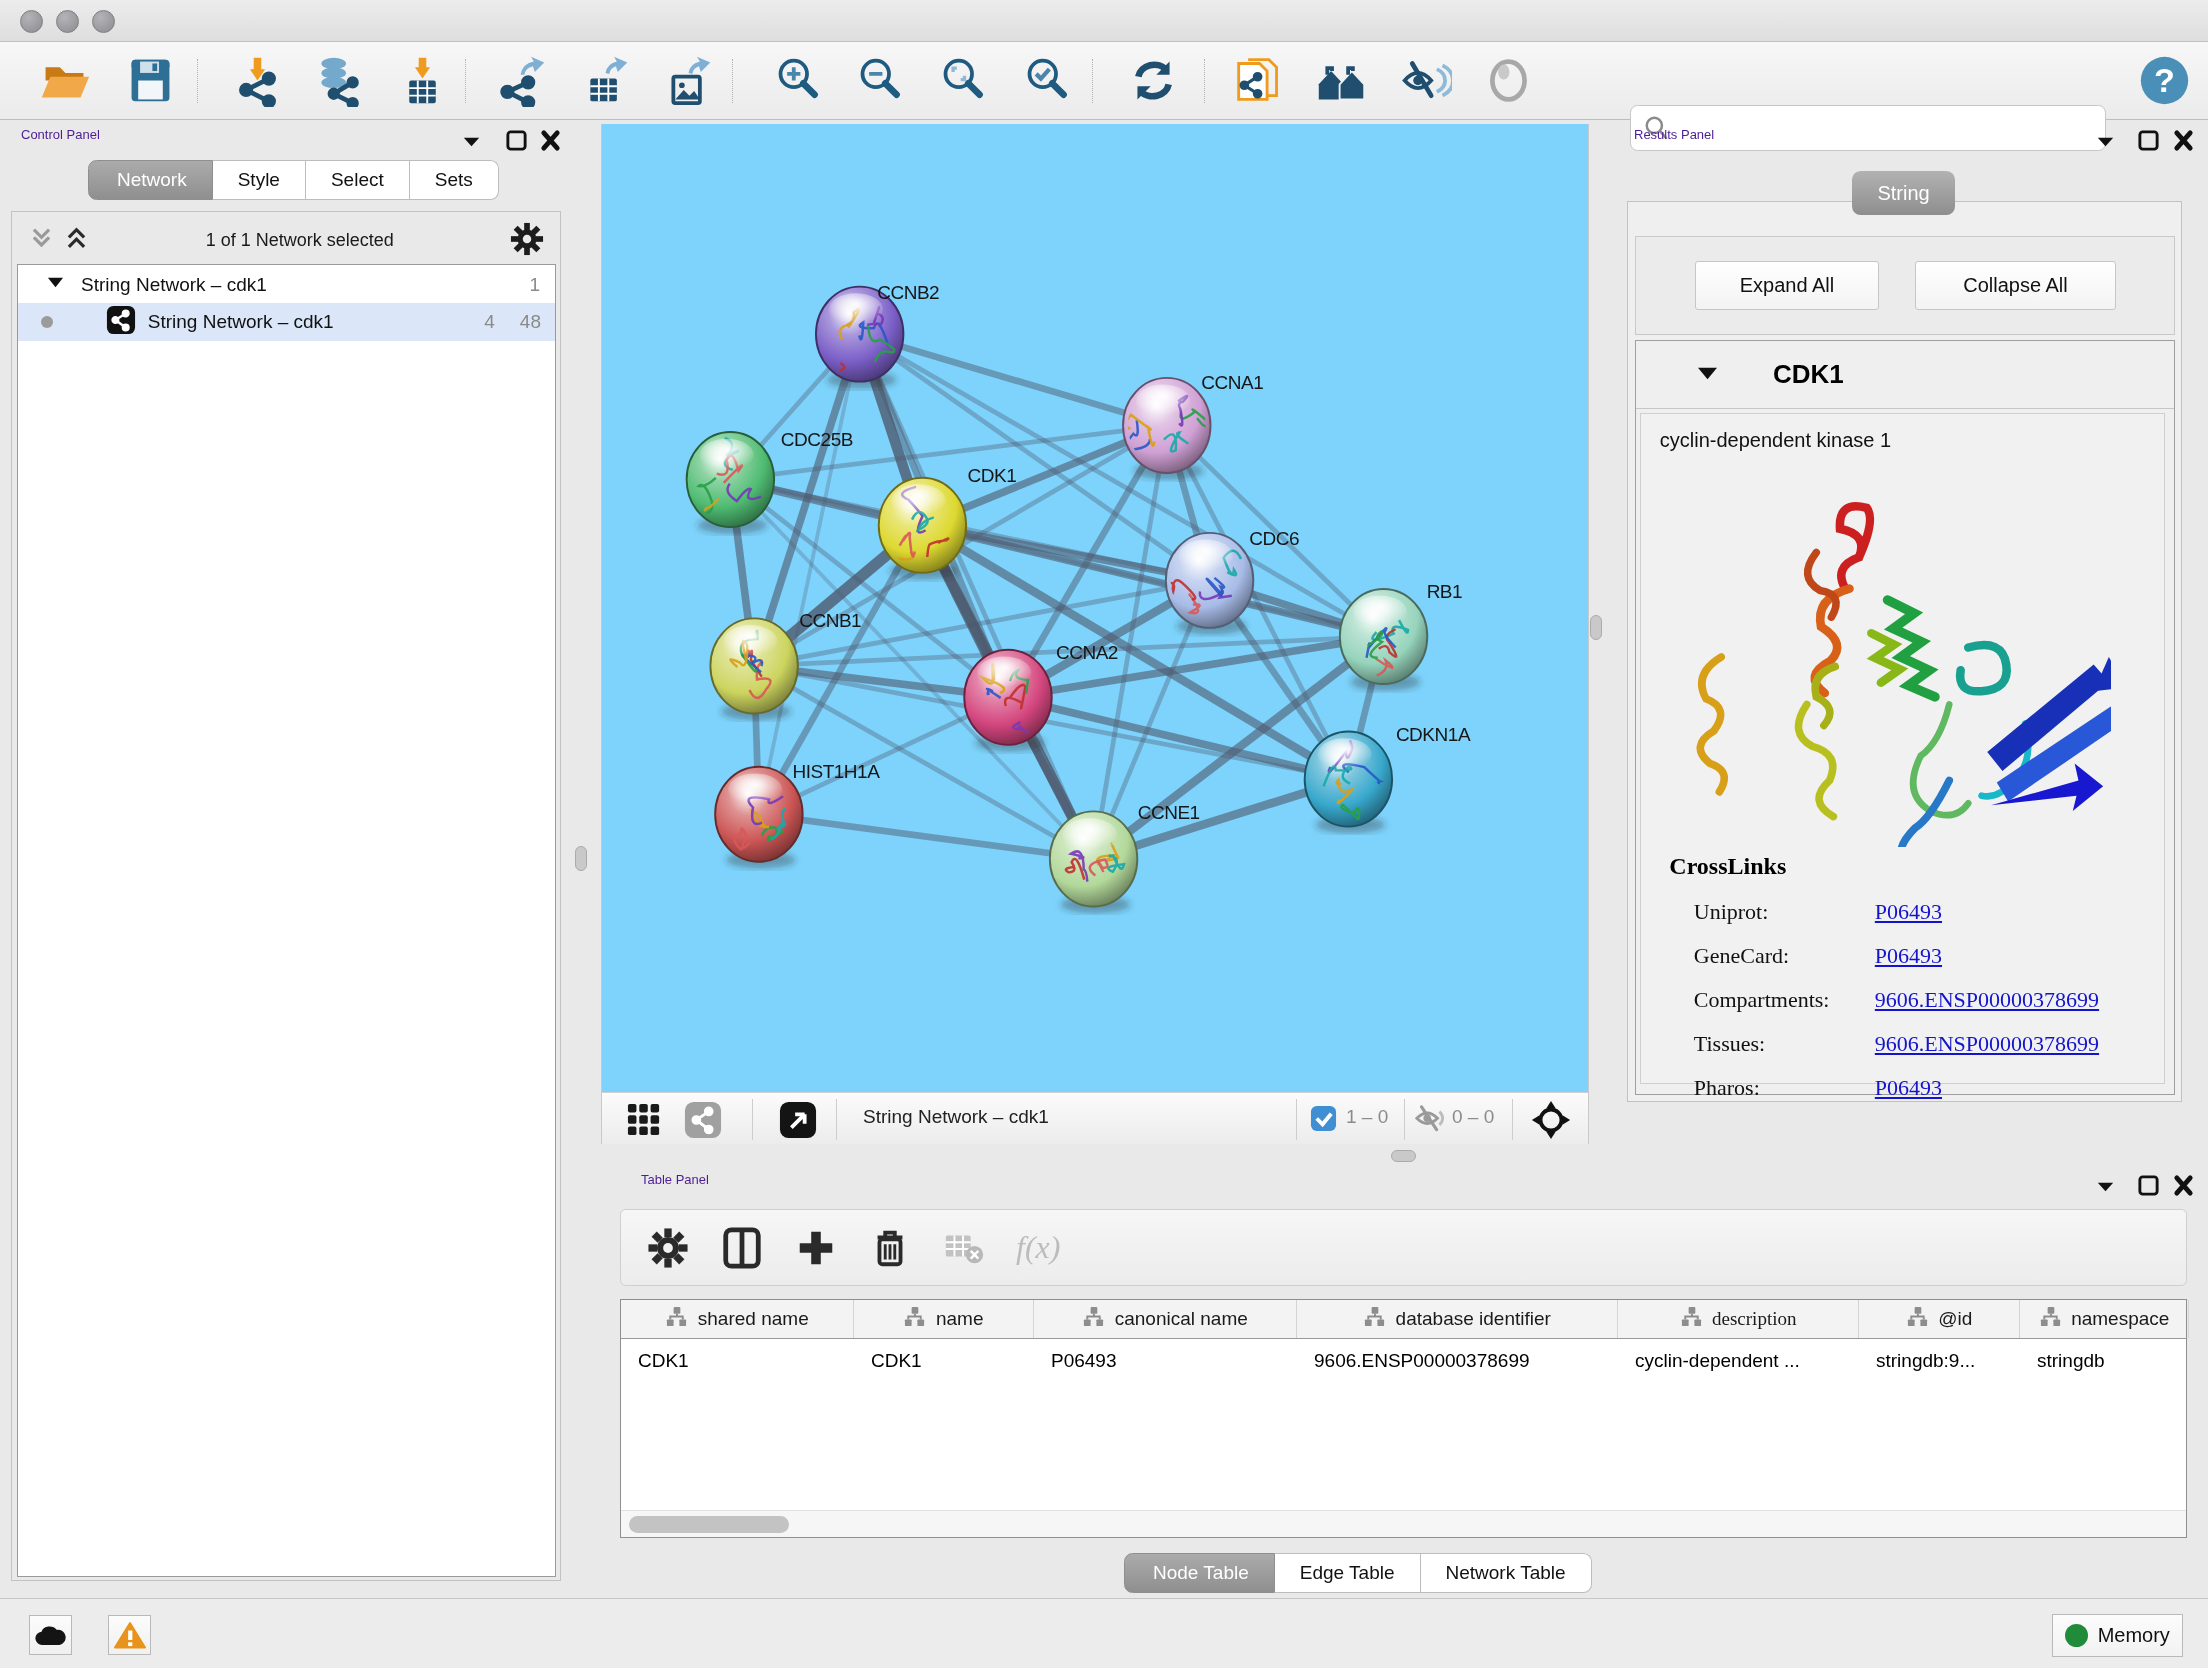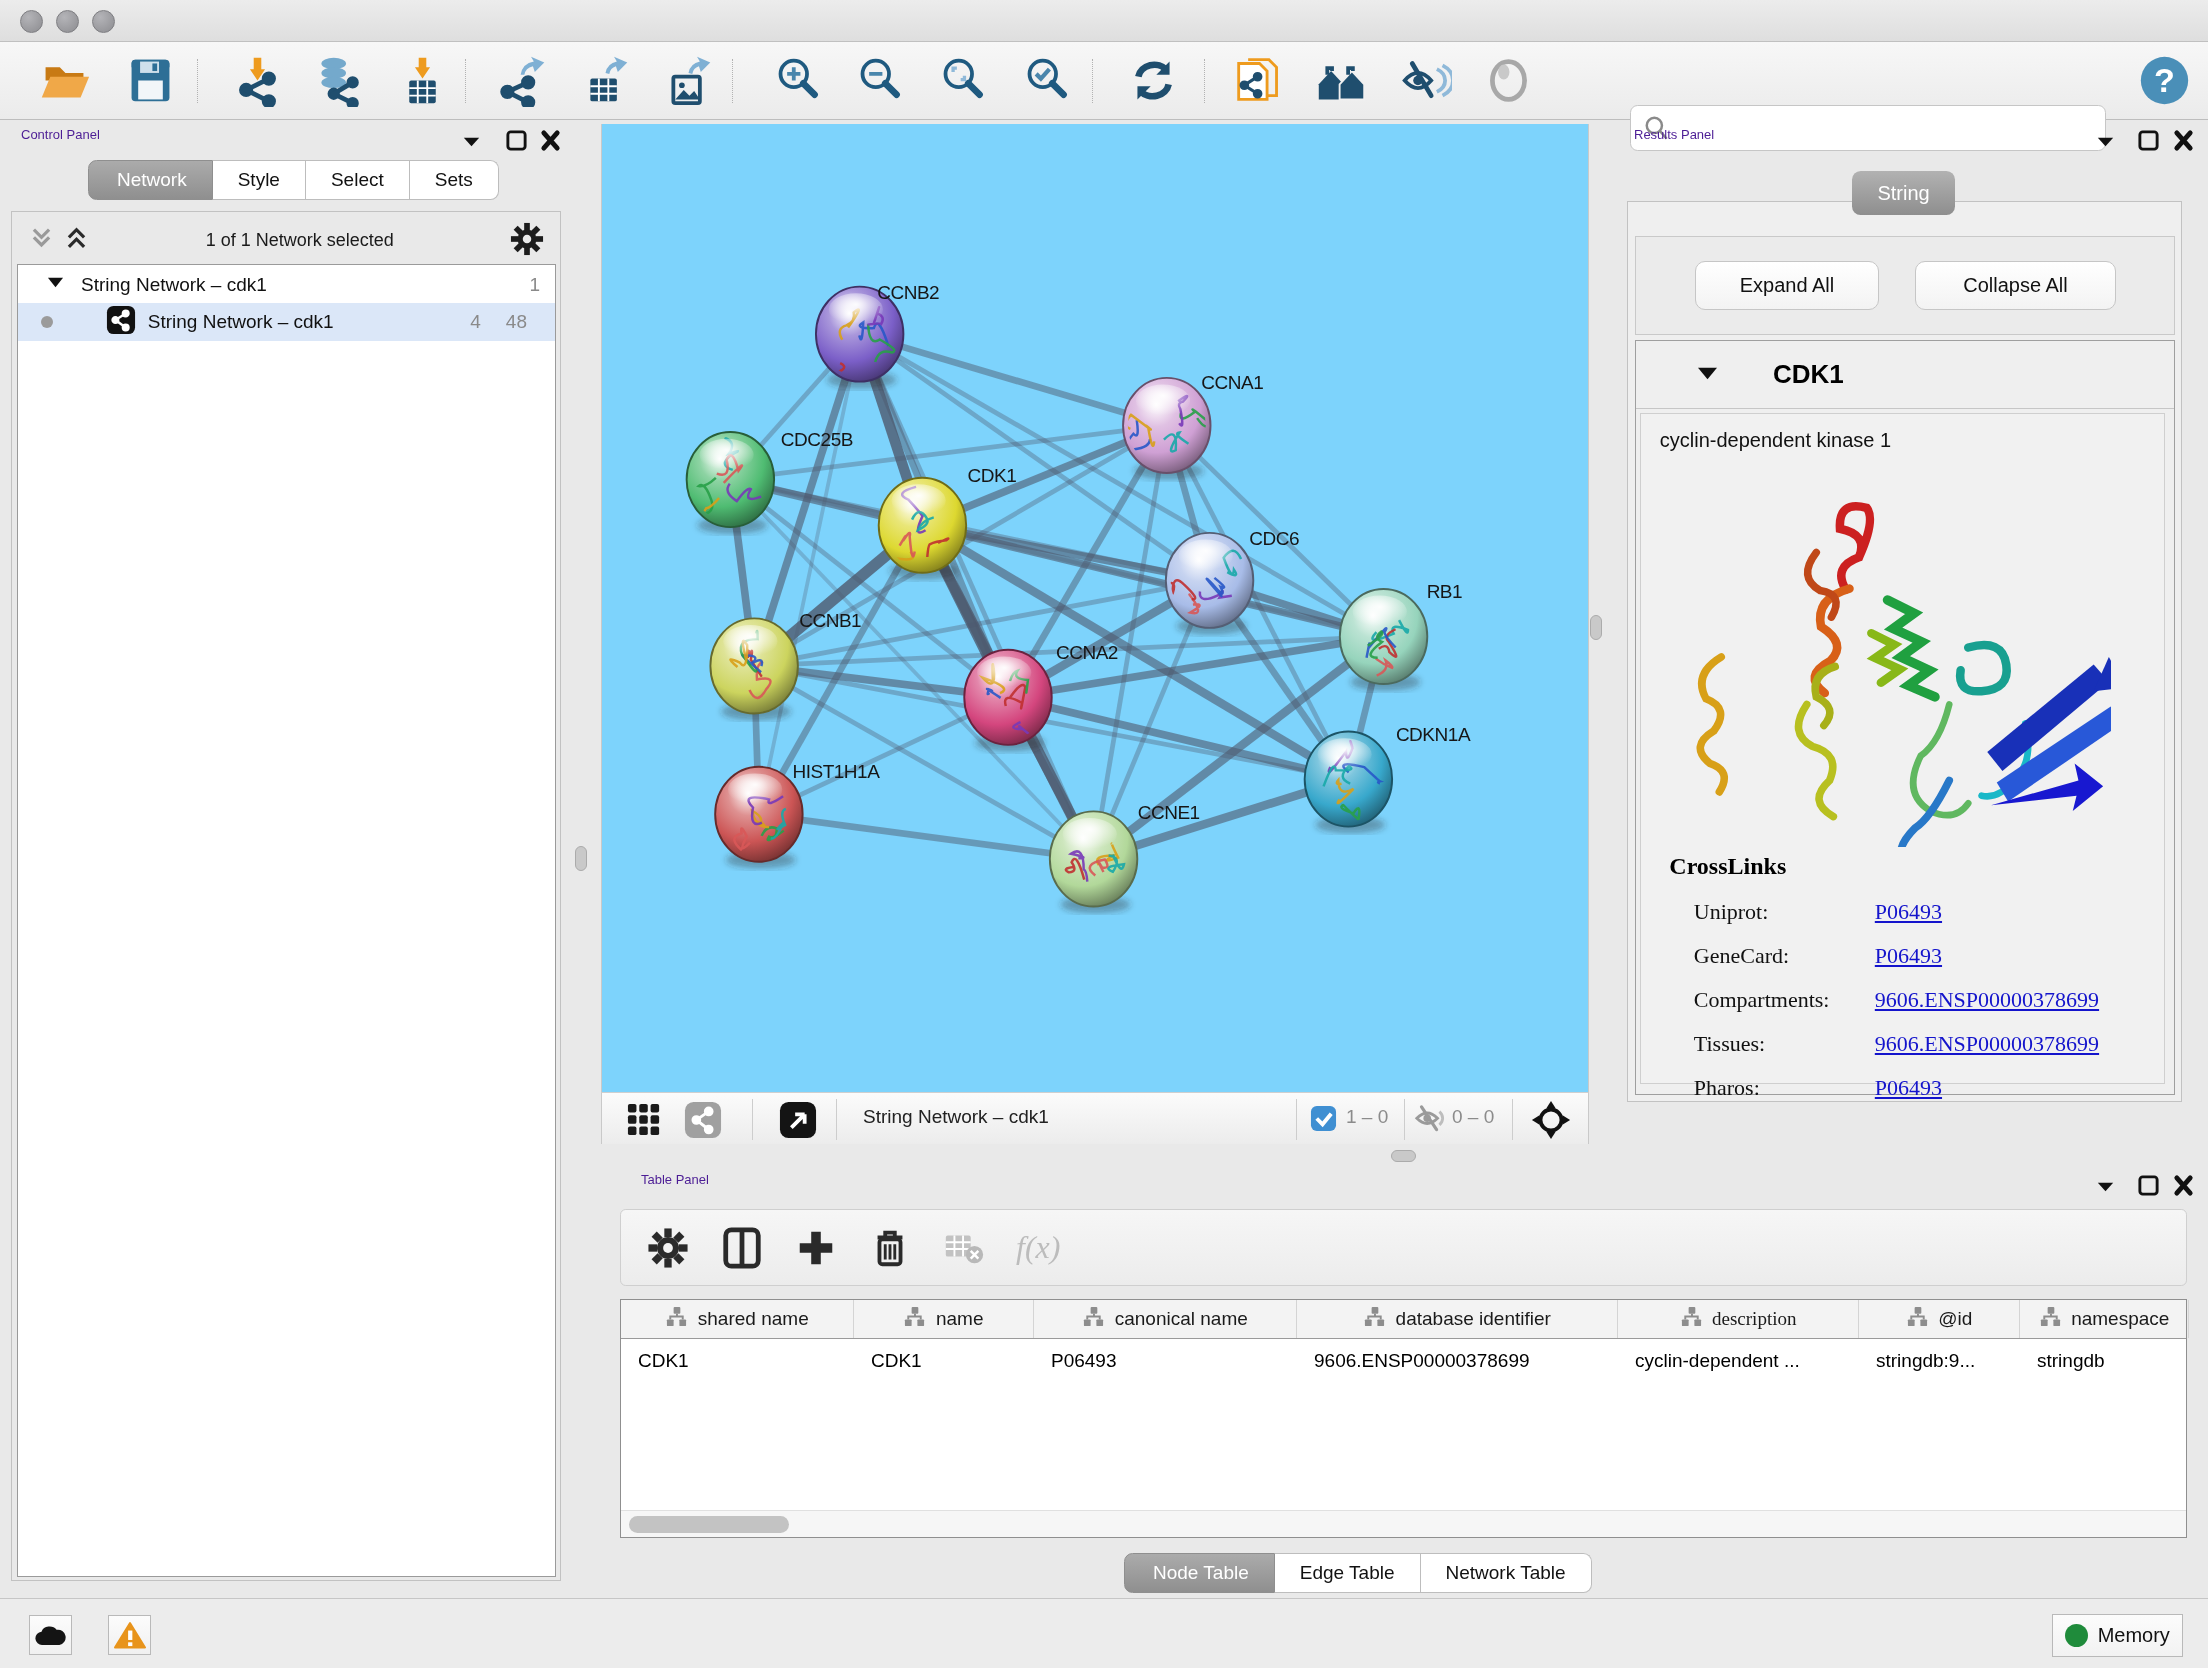--- a/index.html
+++ b/index.html
@@ -44,21 +44,21 @@
   .cb-txt { font-size:19px; color:#8b8b8b; }
   .net-name { font-size:19px; color:#222; }
 
   
   .pill { background:#c9c9c9; border:1px solid #ababab; border-radius:6.7px; }
 
   
   .rp-outer { left:1627px; top:201px; width:555px; height:901px; background:#efefef; border:1px solid #c2c2c2; }
   .rp-tab { left:1852px; top:171px; width:103px; height:44px; background:linear-gradient(#b2b2b2,#8e8e8e); border-radius:8.6px; color:#fff; font-size:20px; display:flex; align-items:center; justify-content:center; z-index:3; }
   .rp-btnbox { left:1635px; top:236px; width:540px; height:99px; background:#ebebeb; border:1px solid #c9c9c9; }
-  .rp-btn { height:49px; background:linear-gradient(#ffffff,#f3f3f3); border:1px solid #c6c6c6; border-radius:10px; font-size:20px; color:#111; display:flex; align-items:center; justify-content:center; }
+  .rp-btn { height:49px; background:linear-gradient(#ffffff,#f3f3f3); border:1px solid #c6c6c6; border-radius:3px; font-size:20px; color:#111; display:flex; align-items:center; justify-content:center; }
   .rp-section { left:1635px; top:340px; width:540px; height:755px; background:#efefef; border:1.9px solid #9f9f9f; }
   .rp-sec-head { height:68px; display:flex; align-items:center; border-bottom:1px solid #c6c6c6; }
   .rp-content { position:absolute; left:3.8px; top:72px; width:525px; height:671px; background:#f1f1f1; border:1px solid #cfcfcf; }
   .gene-desc { font-size:20px; color:#111; }
   .xl-title { font-family:"Liberation Serif", serif; font-weight:bold; font-size:24px; color:#000; }
   .xl-row { display:flex; font-family:"Liberation Serif", serif; font-size:22px; height:44px; align-items:center; }
   .xl-label { width:181px; color:#111; }
   .xl-link { color:#1414cc; text-decoration:underline; }
 
   
@@ -323,21 +323,21 @@
           <rect x="1" y="1" width="30" height="30" rx="7" fill="#111"></rect>
           <g stroke="#fff" stroke-width="2.6" fill="#fff">
             <circle cx="21" cy="9" r="3"></circle>
             <circle cx="10" cy="16" r="3"></circle>
             <circle cx="21" cy="24" r="3"></circle>
             <path d="M21 9 L10 16 L21 24" fill="none"></path>
           </g>
         </svg></span>
     <span style="margin-left:11.4px">String Network – cdk1</span>
     <span class="num" style="margin-left:auto">4</span>
-    <span class="num" style="margin-left:25px; margin-right:28px">48</span>
+    <span class="num" style="margin-left:25px; margin-right:14px">48</span>
   </div>
 </div>
 
 <div class="abs pill" style="left:575px; top:846px; width:12.4px; height:25px"></div>
 
 <div class="abs canvas">
   <svg id="net-svg" width="986" height="966" viewBox="0 0 1037 1016">
       <defs>
         <radialGradient id="gloss" cx="50%" cy="35%" r="60%">
           <stop offset="0%" stop-color="#ffffff" stop-opacity="0.95"></stop>

